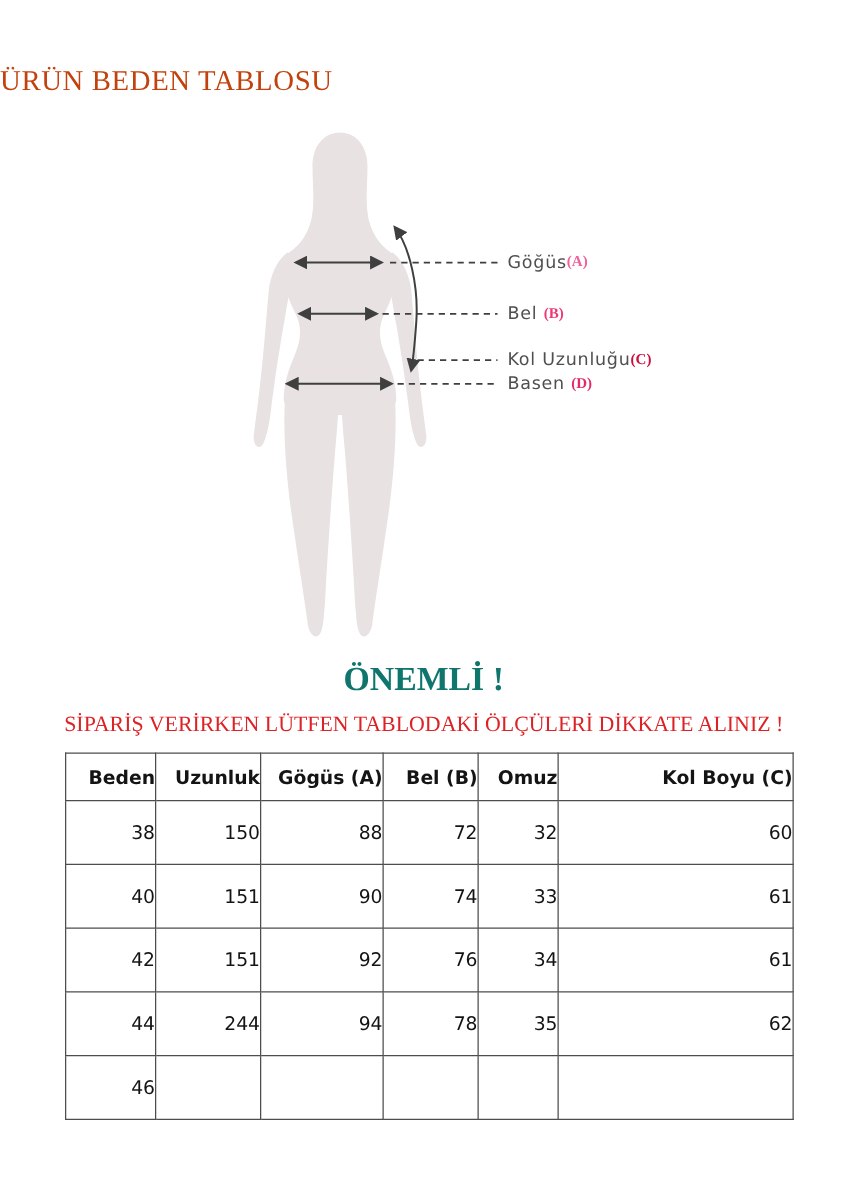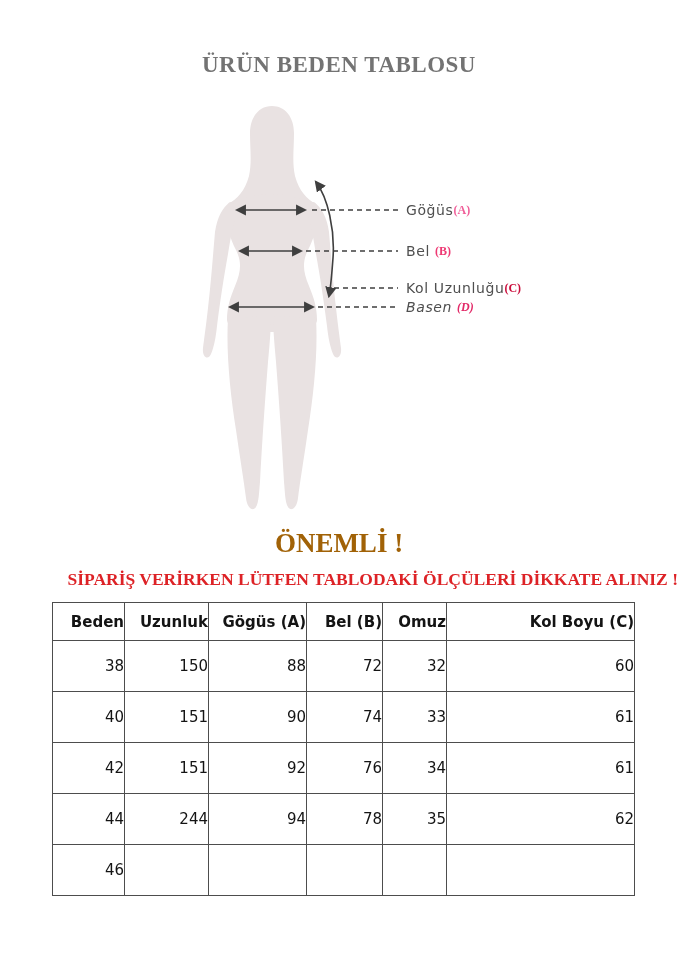--- a/index.html
+++ b/index.html
@@ -8,26 +8,25 @@
     position: relative;
     width: 678px;
     height: 960px;
     background: #ffffff;
     font-family: "DejaVu Sans", "Liberation Sans", sans-serif;
     overflow: hidden;
   }
   .page-title {
     position: absolute;
     top: 52px; left: 0; right: 0;
-    text-align: center;
     font-family: "Liberation Serif", "DejaVu Serif", serif;
     font-size: 23px;
-    font-weight: 700;
+    font-weight: 400;
     letter-spacing: 0.5px;
-    color: #737373;
+    color: #c2410c;
   }
   .diagram {
     position: absolute;
     left: 150px; top: 100px;
     width: 420px; height: 420px;
   }
   .diagram svg { position: absolute; left: 0; top: 0; }
   .m-label {
     position: absolute;
     white-space: nowrap;
@@ -46,24 +45,24 @@
     position: absolute;
     top: 528px; left: 0; right: 0;
     text-align: center;
     font-family: "Liberation Serif", "DejaVu Serif", serif;
     font-size: 27px;
     font-weight: 700;
   }
   .important-note {
     position: absolute;
     top: 569px; left: 0; right: 0;
-    text-align: right;
+    text-align: center;
     font-family: "Liberation Serif", "DejaVu Serif", serif;
     font-size: 17.5px;
-    font-weight: 700;
+    font-weight: 400;
   }
   table.size-table {
     position: absolute;
     left: 52px; top: 602px;
     width: 582px;
     border-collapse: collapse;
     table-layout: fixed;
   }
   table.size-table th, table.size-table td {
     border: 1px solid #4d4d4d;
@@ -129,26 +128,26 @@
 
     <div class="m-label" style="left:256px; top:102px;">
       <span>Göğüs</span><span class="letter" style="color: rgb(240, 96, 154);">(A)</span>
     </div>
     <div class="m-label" style="left:256px; top:143px;">
       <span>Bel </span><span class="letter" style="color: rgb(238, 58, 116);">(B)</span>
     </div>
     <div class="m-label" style="left:256px; top:180px;">
       <span>Kol Uzunluğu</span><span class="letter" style="color: rgb(203, 15, 61);">(C)</span>
     </div>
-    <div class="m-label" style="left:256px; top:199px;font-style:italic;">
+    <div class="m-label" style="left:256px; top:199px;">
       <span>Basen </span><span class="letter" style="color: rgb(226, 42, 104);">(D)</span>
     </div>
   </div>
 
-  <h2 class="important-heading" style="color: #a16207;">ÖNEMLİ !</h2>
+  <h2 class="important-heading" style="color: #0f766e;">ÖNEMLİ !</h2>
   <div class="important-note" style="color: rgb(221, 34, 38);">SİPARİŞ VERİRKEN LÜTFEN TABLODAKİ ÖLÇÜLERİ DİKKATE ALINIZ !</div>
 
   <table class="size-table">
     <colgroup>
       <col class="c0">
         <col class="c1">
         <col class="c2">
         <col class="c3">
         <col class="c4">
         <col class="c5">

